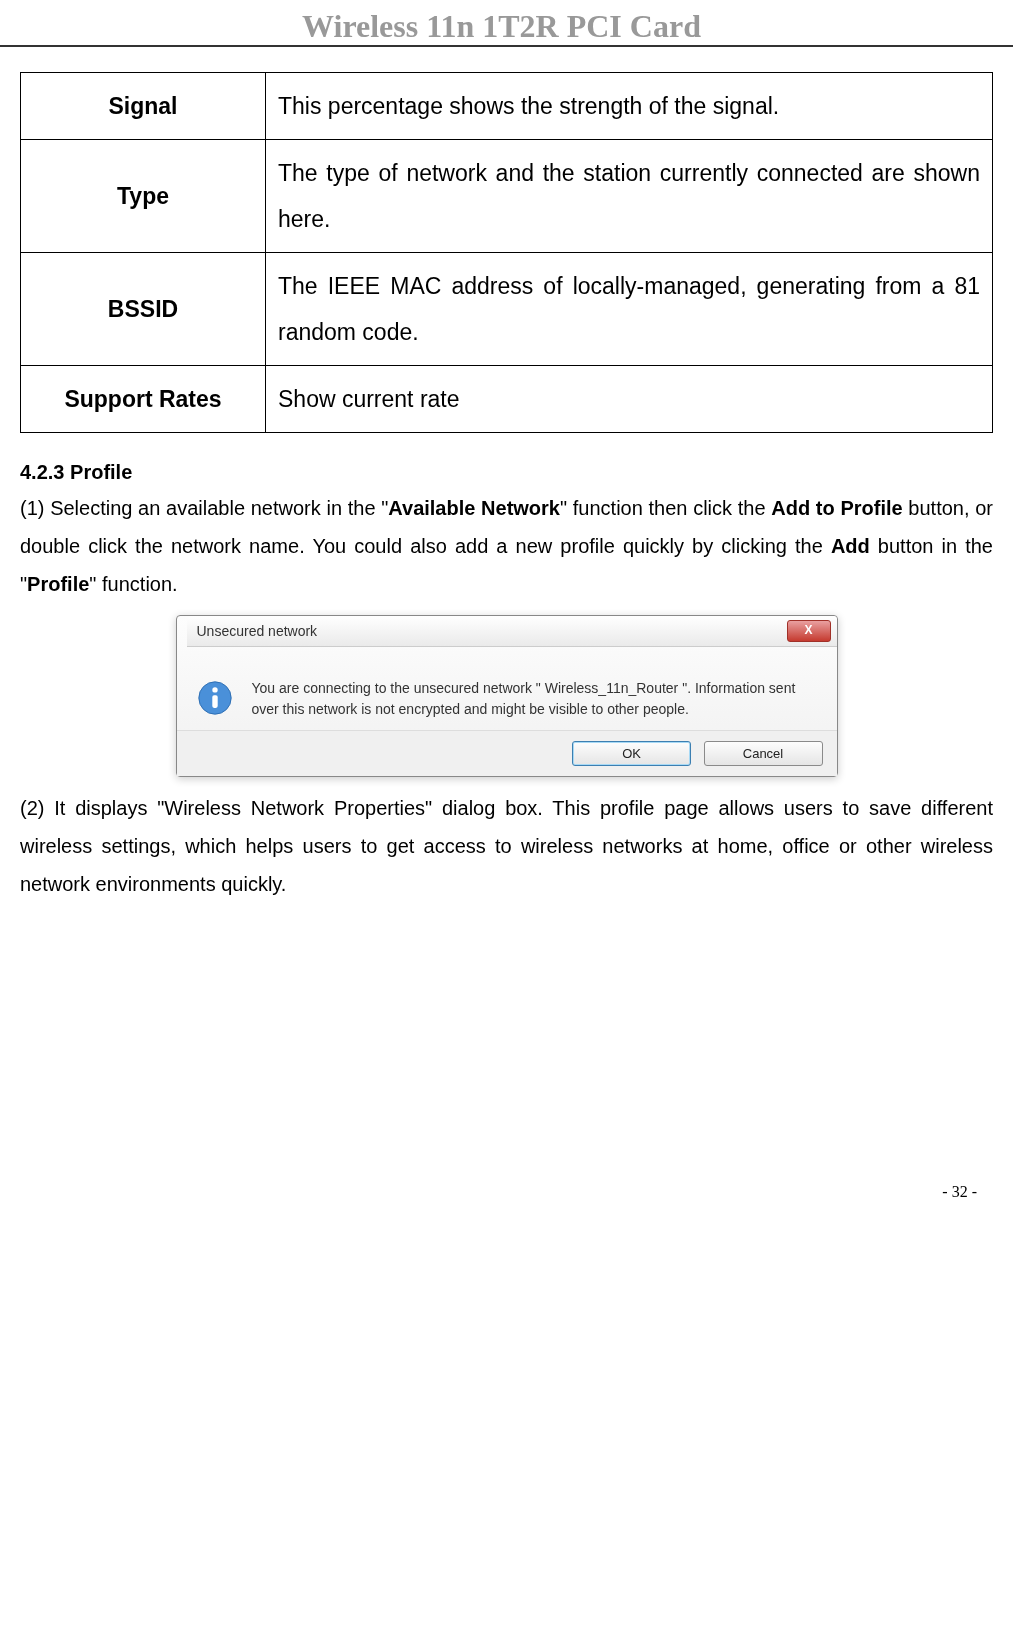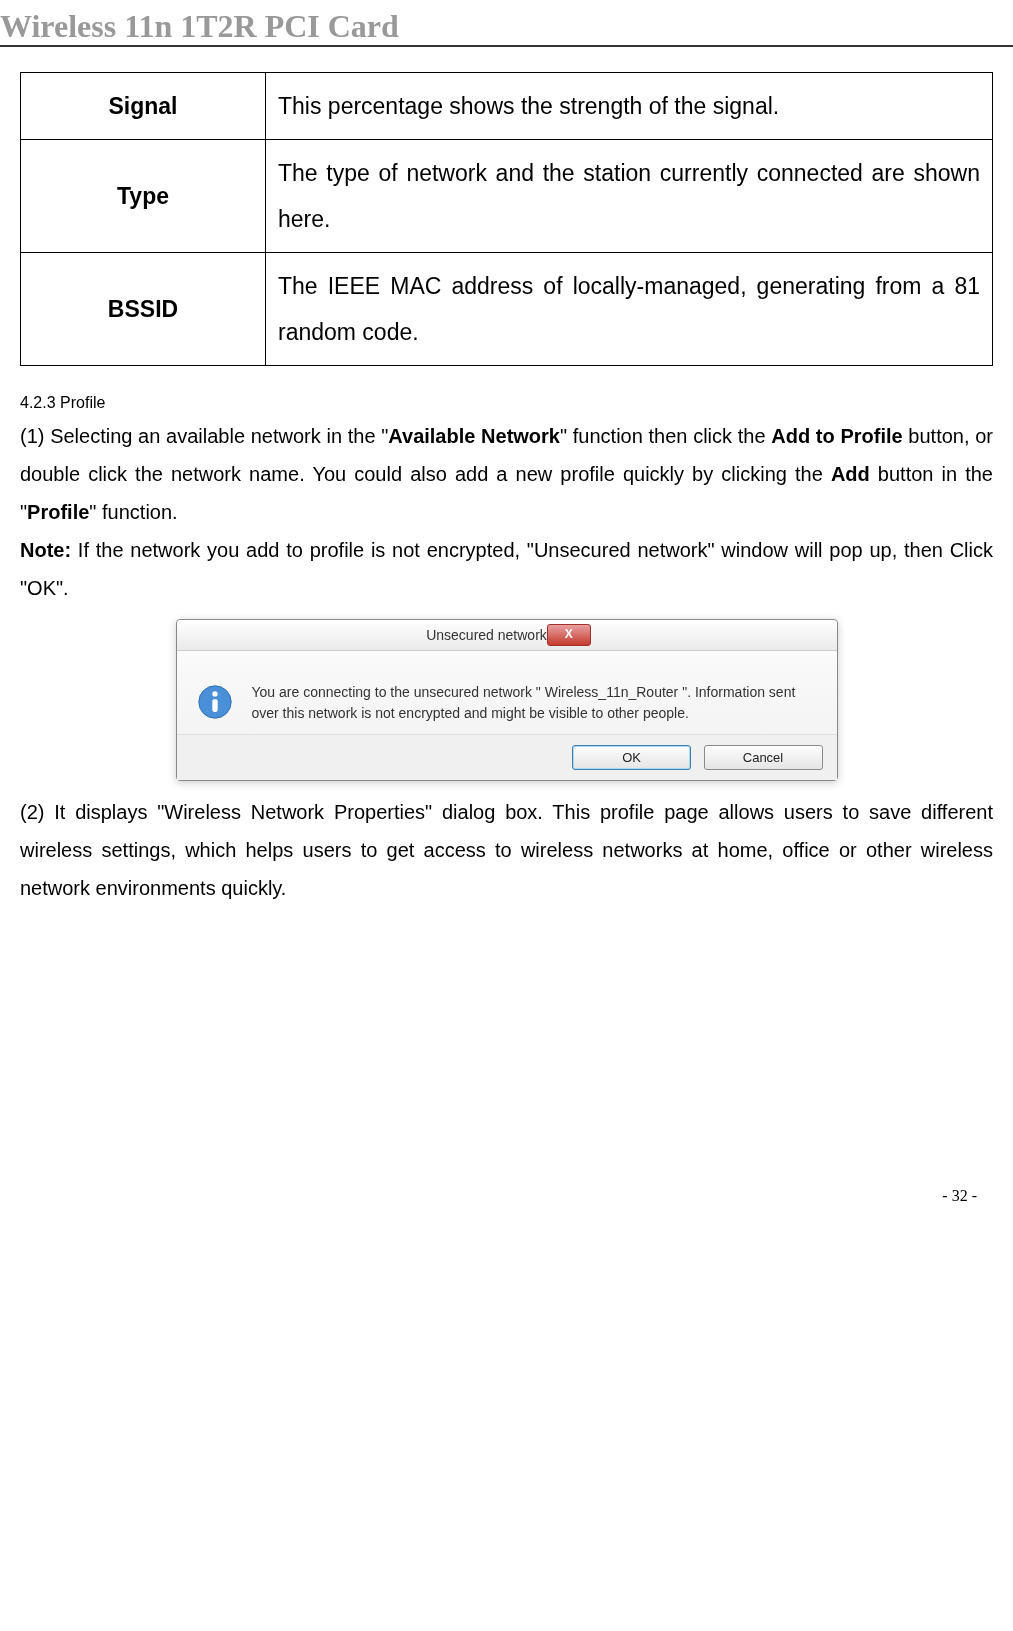--- a/index.html
+++ b/index.html
@@ -3,21 +3,21 @@
   <meta charset="utf-8">
   <style>
     body {
       margin: 0;
       padding: 0;
       font-family: Arial, sans-serif;
       width: 1013px;
       background: white;
     }
     .header {
-      text-align: left;
+      text-align: center;
       padding: 8px 10px 0 0;
       border-bottom: 2px solid #333;
       margin-bottom: 5px;
     }
     .header-title {
       font-size: 32px;
       font-weight: bold;
       color: #999;
       font-family: "Times New Roman", serif;
     }
@@ -38,22 +38,22 @@
     }
     table.info-table td.label {
       width: 220px;
       text-align: center;
       font-weight: bold;
     }
     table.info-table td.desc {
       text-align: justify;
     }
     .section-heading {
-      font-size: 16px;
-      font-weight: normal;
+      font-size: 20px;
+      font-weight: bold;
       margin-top: 28px;
       margin-bottom: 5px;
     }
     .body-text {
       font-size: 20px;
       line-height: 1.9;
       text-align: justify;
     }
     .body-text .bold {
       font-weight: bold;
@@ -68,27 +68,28 @@
       width: 660px;
       border: 1px solid #888;
       border-radius: 4px;
       background: linear-gradient(#fdfdfd, #f0f0f0);
       box-shadow: 0 2px 8px rgba(0,0,0,0.2);
       text-align: left;
       font-family: "Segoe UI", Tahoma, sans-serif;
     }
     .dialog-titlebar {
       display: flex;
-      justify-content: center;
+      justify-content: space-between;
       align-items: center;
       padding: 4px 6px 4px 10px;
       background: linear-gradient(#fff, #eaeaea);
       border-bottom: 1px solid #ccc;
       border-top-left-radius: 4px;
       border-top-right-radius: 4px;
+      margin-left: 10px;
     }
     .dialog-title {
       font-size: 14px;
       color: #333;
     }
     .dialog-close {
       width: 42px;
       height: 20px;
       background: linear-gradient(#e9a0a0, #c53a2f);
       border: 1px solid #a03028;
@@ -169,33 +170,34 @@
       <td class="desc">This percentage shows the strength of the signal.</td>
     </tr>
     <tr>
       <td class="label">Type</td>
       <td class="desc">The type of network and the station currently connected are shown here.</td>
     </tr>
     <tr>
       <td class="label">BSSID</td>
       <td class="desc">The IEEE MAC address of locally-managed, generating from a 81 random code.</td>
     </tr>
+    <tr>
+      <td class="label">Support Rates</td>
+      <td class="desc">Show current rate</td>
+    </tr>
   </tbody>
     </table>
 
   <div class="section-heading">4.2.3 Profile</div>
 
 
   <div class="body-text">
     <span>(1) Selecting an available network in the "</span><span class="bold">Available Network</span><span>" function then click the </span><span class="bold">Add to Profile</span><span> button, or double click the network name. You could also add a new profile quickly by clicking the </span><span class="bold">Add</span><span> button in the "</span><span class="bold">Profile</span><span>" function.</span>
   </div>
 
-  <div class="body-text">
-    <span class="bold">Note:</span><span> If the network you add to profile is not encrypted, "Unsecured network" window will pop up, then Click "OK".</span>
-  </div>
 
   <div class="dialog-wrapper">
     <div class="dialog">
       <div class="dialog-titlebar">
         <span class="dialog-title">Unsecured network</span>
         <span class="dialog-close">
           <span>X</span>
         </span>
       </div>
       <div class="dialog-body">

